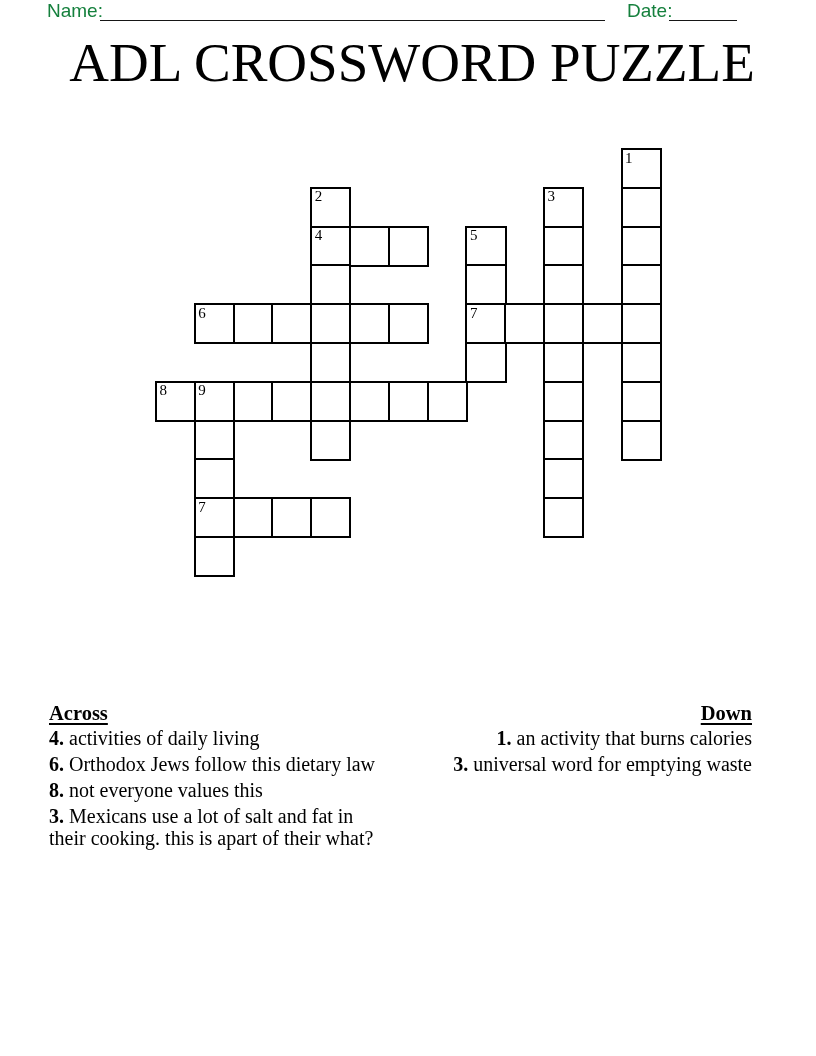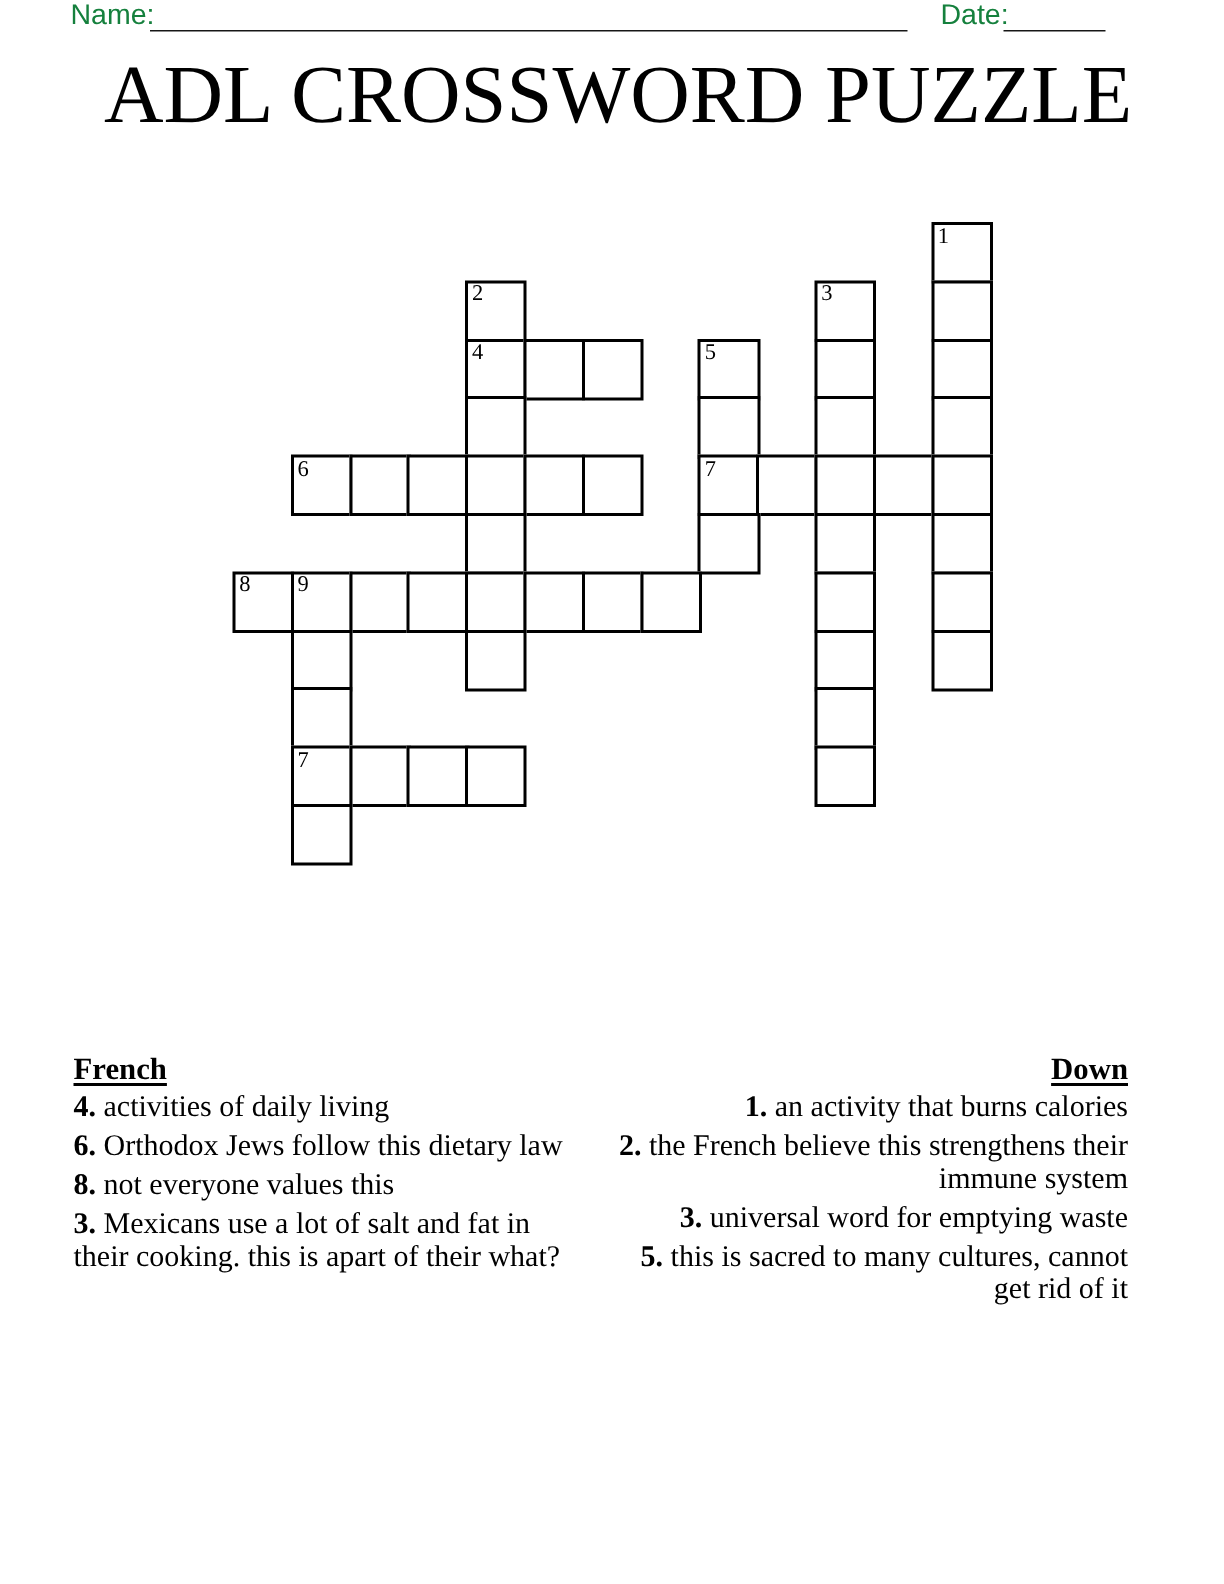--- a/index.html
+++ b/index.html
@@ -149,30 +149,28 @@
       <span class="cellnum">7</span>
     </div>
     <div class="cell" style="left: 77.6px; top: 349.2px;"></div>
     <div class="cell" style="left: 116.4px; top: 349.2px;"></div>
     <div class="cell" style="left: 155.2px; top: 349.2px;"></div>
     <div class="cell" style="left: 388px; top: 349.2px;"></div>
     <div class="cell" style="left: 38.8px; top: 388px;"></div>
   </div>
 
 <div class="abs clue-col left">
-  <p class="clue-head">French</p>
+  <p class="clue-head">Across</p>
   <div>
       <p class="clue"><b>4.</b> activities of daily living</p>
       <p class="clue"><b>6.</b> Orthodox Jews follow this dietary law</p>
       <p class="clue"><b>8.</b> not everyone values this</p>
       <p class="clue"><b>3.</b> Mexicans use a lot of salt and fat in their cooking. this is apart of their what?</p>
     </div>
 </div>
 
 <div class="abs clue-col right">
   <p class="clue-head">Down</p>
   <div>
       <p class="clue"><b>1.</b> an activity that burns calories</p>
-      <p class="clue"><b>2.</b> the French believe this strengthens their immune system</p>
       <p class="clue"><b>3.</b> universal word for emptying waste</p>
-      <p class="clue"><b>5.</b> this is sacred to many cultures, cannot get rid of it</p>
     </div>
 </div>
 
 </body></html>

